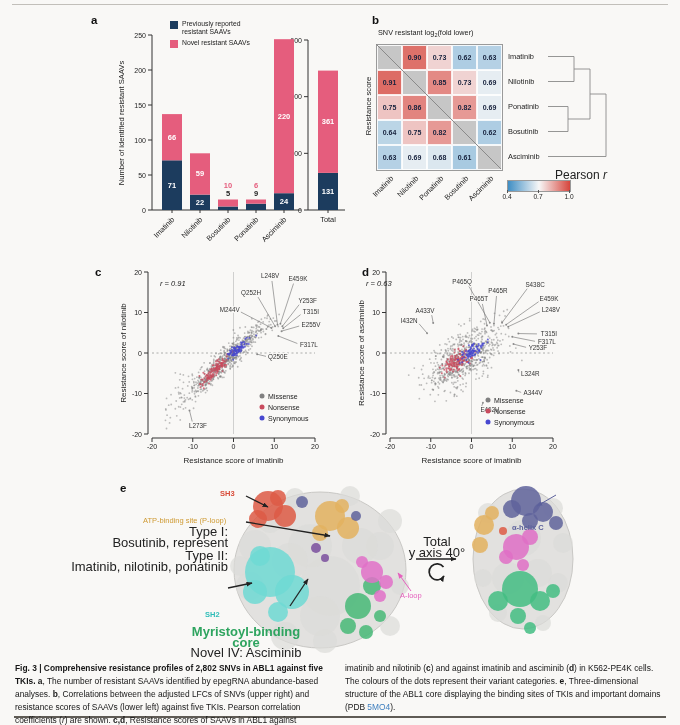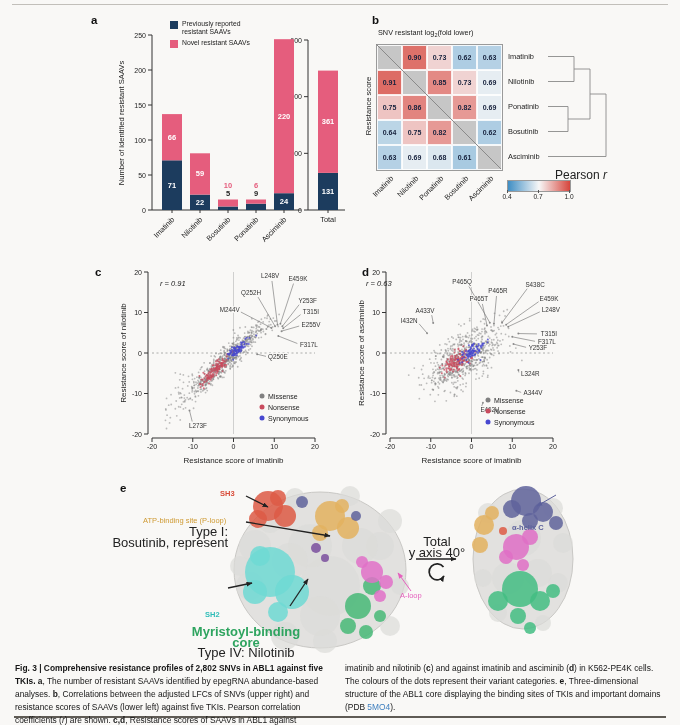--- a/index.html
+++ b/index.html
@@ -2282,24 +2282,28 @@
       <line x1="416" y1="79" x2="456" y2="79" stroke="#222" stroke-width="1.4" marker-end="url(#mB)"></line>
       <path d="M 443.5 87 A 8 8 0 1 0 444 96" fill="none" stroke="#222" stroke-width="1.7" marker-end="url(#mB)"></path>
     </svg>
 
   <div class="e-lab" style="left: 220px; top: 489px; color: rgb(216, 75, 56);">SH3</div>
   <div class="e-lab" style="left: 143px; top: 516px; font-weight: normal; color: rgb(207, 154, 51);">ATP-binding site (P-loop)</div>
   <div class="e-block" style="left:58px;top:527px;width:170px;text-align:right;">
     <div>Type I:</div>
     <div>Bosutinib, represent</div>
   </div>
+  <div class="e-block" style="left:58px;top:551px;width:170px;text-align:right;">
+    <div>Type II:</div>
+    <div>Imatinib, nilotinib, ponatinib</div>
+  </div>
   <div class="e-lab" style="left: 205px; top: 610px; color: rgb(47, 189, 184);">SH2</div>
   <div class="e-block" style="left:180px;top:627px;width:132px;text-align:center;">
     <div style="font-weight: bold; color: rgb(46, 164, 95);">Myristoyl-binding core</div>
-    <div>Type IV: Nilotinib</div>
+    <div>Novel IV: Asciminib</div>
   </div>
   <div class="e-block" style="left:407px;top:537px;width:60px;text-align:center;">
     <div>Total</div>
     <div>y axis 40°</div>
   </div>
   <div class="e-lab" style="left: 400px; top: 591px; font-weight: normal; color: rgb(229, 97, 190);">A-loop</div>
   <div class="e-lab" style="left: 512px; top: 484px; font-weight: bold; color: rgb(92, 97, 156); margin-top: 39px;">α-helix C</div>
 
   <div class="caption" id="capL" style="left:15px;top:662px;width:320px;"><span style="font-weight: bold;">Fig. 3 | Comprehensive resistance profiles of 2,802 SNVs in ABL1 against five TKIs. </span><span style="font-weight: bold;">a</span><span>, The number of resistant SAAVs identified by epegRNA abundance-based analyses. </span><span style="font-weight: bold;">b</span><span>, Correlations between the adjusted LFCs of SNVs (upper right) and resistance scores of SAAVs (lower left) against five TKIs. Pearson correlation coefficients (</span><span style="font-style: italic;">r</span><span>) are shown. </span><span style="font-weight: bold;">c</span><span style="font-weight: bold;">,</span><span style="font-weight: bold;">d</span><span>, Resistance scores of SAAVs in ABL1 against</span></div>
   <div class="caption" id="capR" style="left:345px;top:662px;width:320px;"><span>imatinib and nilotinib (</span><span style="font-weight: bold;">c</span><span>) and against imatinib and asciminib (</span><span style="font-weight: bold;">d</span><span>) in K562-PE4K cells. The colours of the dots represent their variant categories. </span><span style="font-weight: bold;">e</span><span>, Three-dimensional structure of the ABL1 core displaying the binding sites of TKIs and important domains (PDB </span><span style="color: rgb(63, 127, 191);">5MO4</span><span>).</span></div>

